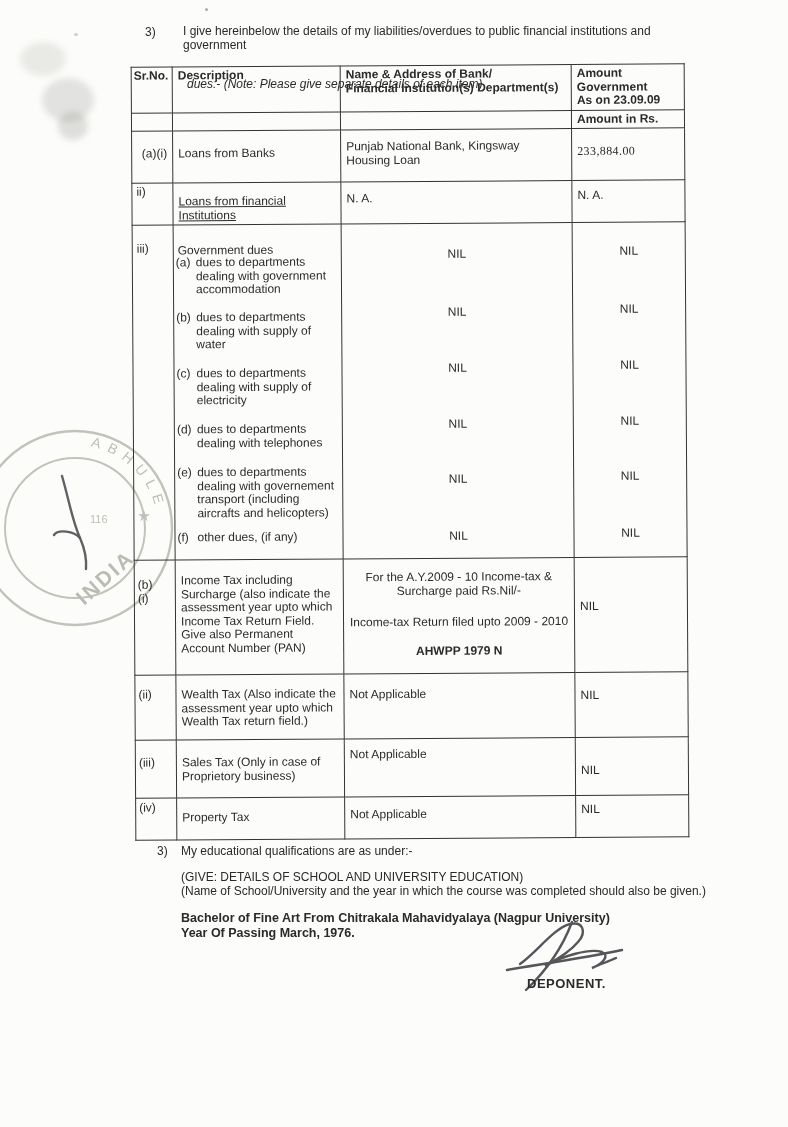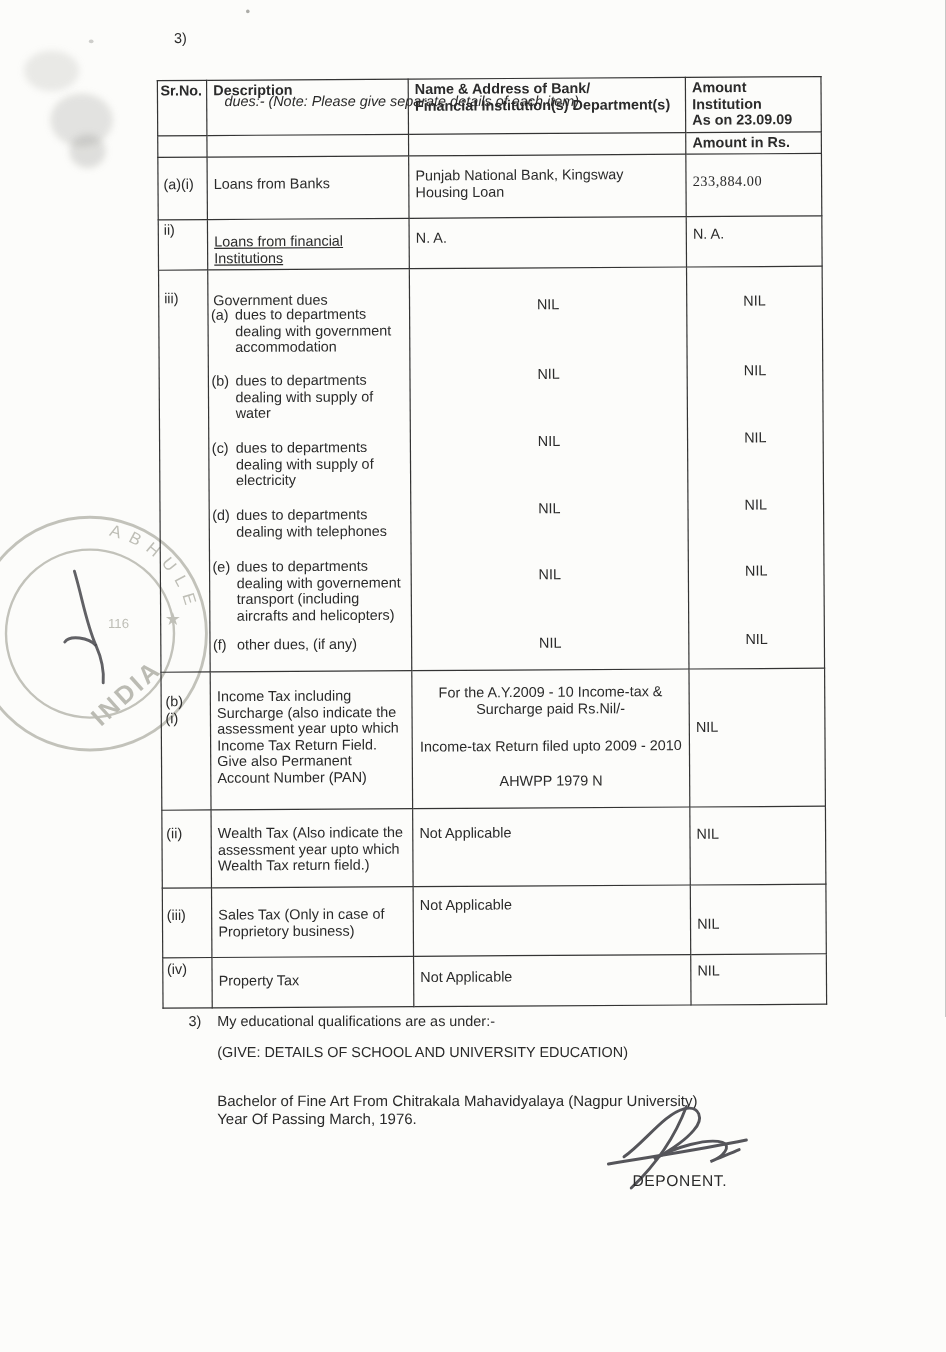--- a/index.html
+++ b/index.html
@@ -5,21 +5,21 @@
   html,body{margin:0;padding:0;background:#9a9a9a;}
   .page{
     position:relative;width:788px;height:1127px;margin:0 auto;
     background:#fcfcfa;overflow:hidden;
     font-family:"Liberation Sans","DejaVu Sans",sans-serif;
     color:#2a2a2a;
   }
   .abs{position:absolute;}
   .txt{font-size:12px;line-height:14px;color:#2a2a2a;}
   .italic{font-style:italic;margin-top:37px;}
-  .bold{font-weight:normal;}
+  .bold{font-weight:bold;}
 
   
   table.liab{
     position:absolute;left:133px;top:65px;width:553px;
     border-collapse:collapse;table-layout:fixed;
     transform:rotate(-0.35deg);transform-origin:50% 50%;
   }
   table.liab td,table.liab th{
     border:1.6px solid #343434;
     vertical-align:top;text-align:left;
@@ -73,54 +73,55 @@
     <text x="172" y="101" font-size="15" fill="#b0b0a6" text-anchor="middle">★</text>
     <text x="112" y="186" font-size="21" fill="#aaaaa0" letter-spacing="2.5" font-weight="bold" transform="rotate(-42 112 186)" font-family="Liberation Sans, sans-serif">INDIA</text>
   </svg>
 
   <svg class="abs pen-svg" style="left:42px;top:468px;" width="70" height="110" viewBox="0 0 70 110">
     <path d="M20,8 C27,32 30,52 38,70 C32,63 16,61 12,67"></path>
     <path d="M38,70 C42,79 45,88 44,101"></path>
   </svg>
 
   <div class="abs txt" style="left:145px;top:25px;">3)</div>
+  <div class="abs txt" style="left:183px;top:24px;width:520px;">I give hereinbelow the details of my liabilities/overdues to public financial institutions and government</div>
   <div class="abs txt italic" style="left:187px;top:40px;width:520px;">dues:- (Note: Please give separate details of each item)</div>
 
   <table class="liab">
     <colgroup>
       <col style="width:41px">
         <col style="width:168px">
         <col style="width:231px">
         <col style="width:113px">
     </colgroup>
 
     <tbody>
         <tr style="height:41px;">
       <th style="padding-left:2px;margin-top:48px;">Sr.No.</th>
       <th>Description</th>
       <th>
         <div>Name &amp; Address of Bank/</div>
         <div>Financial Institution(s) Department(s)</div>
       </th>
       <th>
         <div>Amount</div>
-        <div>Institution</div>
+        <div>Government</div>
         <div>As on 23.09.09</div>
       </th>
     </tr>
 
     <tr style="height:16px;">
       <td></td>
       <td></td>
       <td></td>
       <th style="font-size:12px;">Amount in Rs.</th>
     </tr>
 
     <tr style="height:52px;">
-      <td style="padding-top:16px;padding-left:4px;">(a)(i)</td>
+      <td style="padding-top:16px;padding-left:4px;text-align:right;">(a)(i)</td>
       <td style="padding-top:16px;">Loans from Banks</td>
       <td class="ctr" style="padding-top:10px;">
         <div>Punjab National Bank, Kingsway</div>
         <div>Housing Loan</div>
       </td>
       <td class="amount-serif" style="padding-top:16px;padding-right:9px;">233,884.00</td>
     </tr>
 
     <tr style="height:38px;">
       <td style="padding-left:4px;">ii)</td>
@@ -217,20 +218,21 @@
       <td style="padding-top:13px;">Property Tax</td>
       <td class="ctr" style="padding-top:11px;">Not Applicable</td>
       <td class="ctr" style="padding-top:7px;">NIL</td>
     </tr>
   </tbody>
     </table>
 
   <div class="abs txt" style="left:157px;top:844px;">3)</div>
   <div class="abs txt" style="left:181px;top:870px;width:540px;">(GIVE: DETAILS OF SCHOOL AND UNIVERSITY EDUCATION)</div>
   <div class="abs txt" style="left:181px;top:844px;width:520px;">My educational qualifications are as under:-</div>
+  <div class="abs txt" style="left:181px;top:884px;width:560px;">(Name of School/University and the year in which the course was completed should also be given.)</div>
   <div class="abs txt bold" style="left:181px;top:911px;width:540px;font-size:12.5px;">Bachelor of Fine Art From Chitrakala Mahavidyalaya (Nagpur University)</div>
   <div class="abs txt bold" style="left:181px;top:926px;width:540px;font-size:12.5px;">Year Of Passing March, 1976.</div>
 
   <svg class="abs sig-svg" style="left:502px;top:912px;" width="130" height="80" viewBox="0 0 130 80">
     <path d="M18,52 C35,40 52,16 68,12 C81,9 85,20 76,30 C66,42 50,50 43,54 C60,44 88,36 100,40 C108,43 101,52 90,56 C97,53 107,49 114,46"></path>
     <path d="M5,58 C40,52 82,46 120,38"></path>
     <path d="M70,10 C61,34 45,58 24,78"></path>
   </svg>
   <div class="abs txt bold" style="left:527px;top:977px;font-size:13px;letter-spacing:0.5px;">DEPONENT.</div>
 

